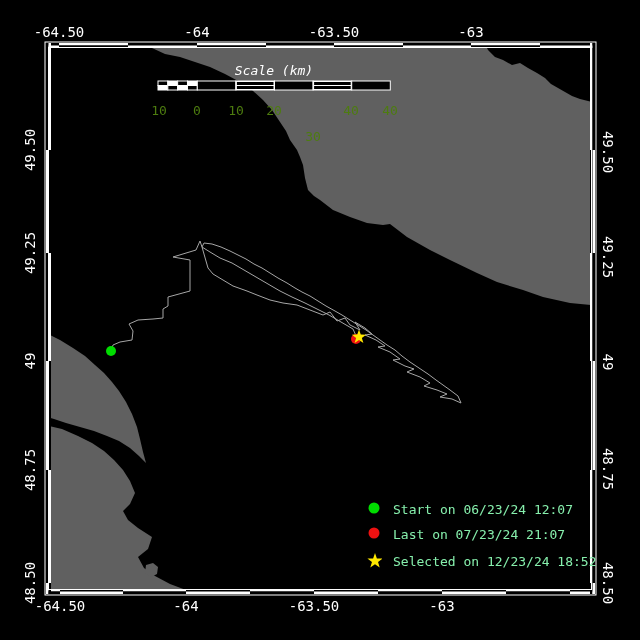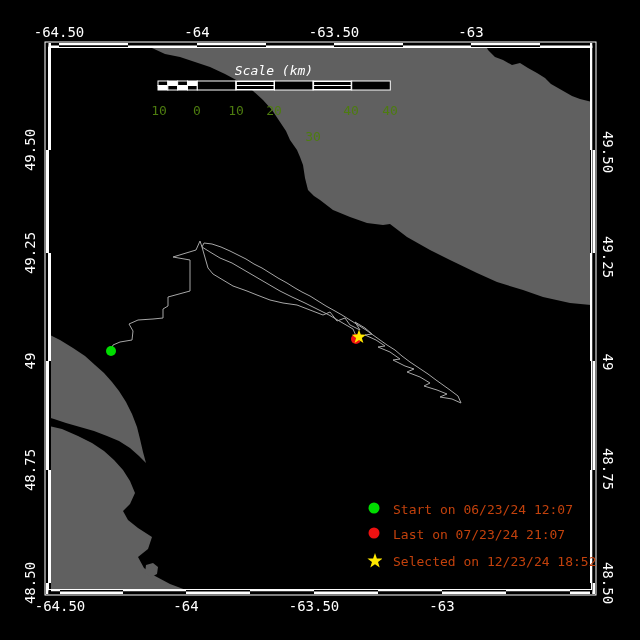--- a/index.html
+++ b/index.html
@@ -10,21 +10,21 @@
   .lbl{position:absolute;color:#fff;font-size:14px;white-space:nowrap;
        transform:translate(-50%,-50%);line-height:1;}
   .lbl.rot-l{transform:translate(-50%,-50%) rotate(-90deg);}
   .lbl.rot-r{transform:translate(-50%,-50%) rotate(90deg);}
   .scale-title{position:absolute;color:#fff;font-size:13px;white-space:nowrap;
        transform:translate(-50%,-50%);font-style:italic;}
   .scale-num{position:absolute;color:#4d7c0f;font-size:13px;white-space:nowrap;
        transform:translate(-50%,-50%);}
   .legend{position:absolute;left:352px;top:494px;width:240px;}
   .legend-row{position:absolute;left:0;height:20px;display:flex;align-items:center;}
-  .legend-text{color:#c2410c;font-size:13px;white-space:nowrap;position:absolute;left:41px;
+  .legend-text{color:#86efac;font-size:13px;white-space:nowrap;position:absolute;left:41px;
        transform:translateY(-1px);}
   .legend-marker{position:absolute;left:14px;width:16px;height:16px;}
 </style>
 </head>
 <body>
 
 <div id="stage">
   <svg id="map-svg" width="640" height="640">
       <defs>
         <clipPath id="mapclip">

